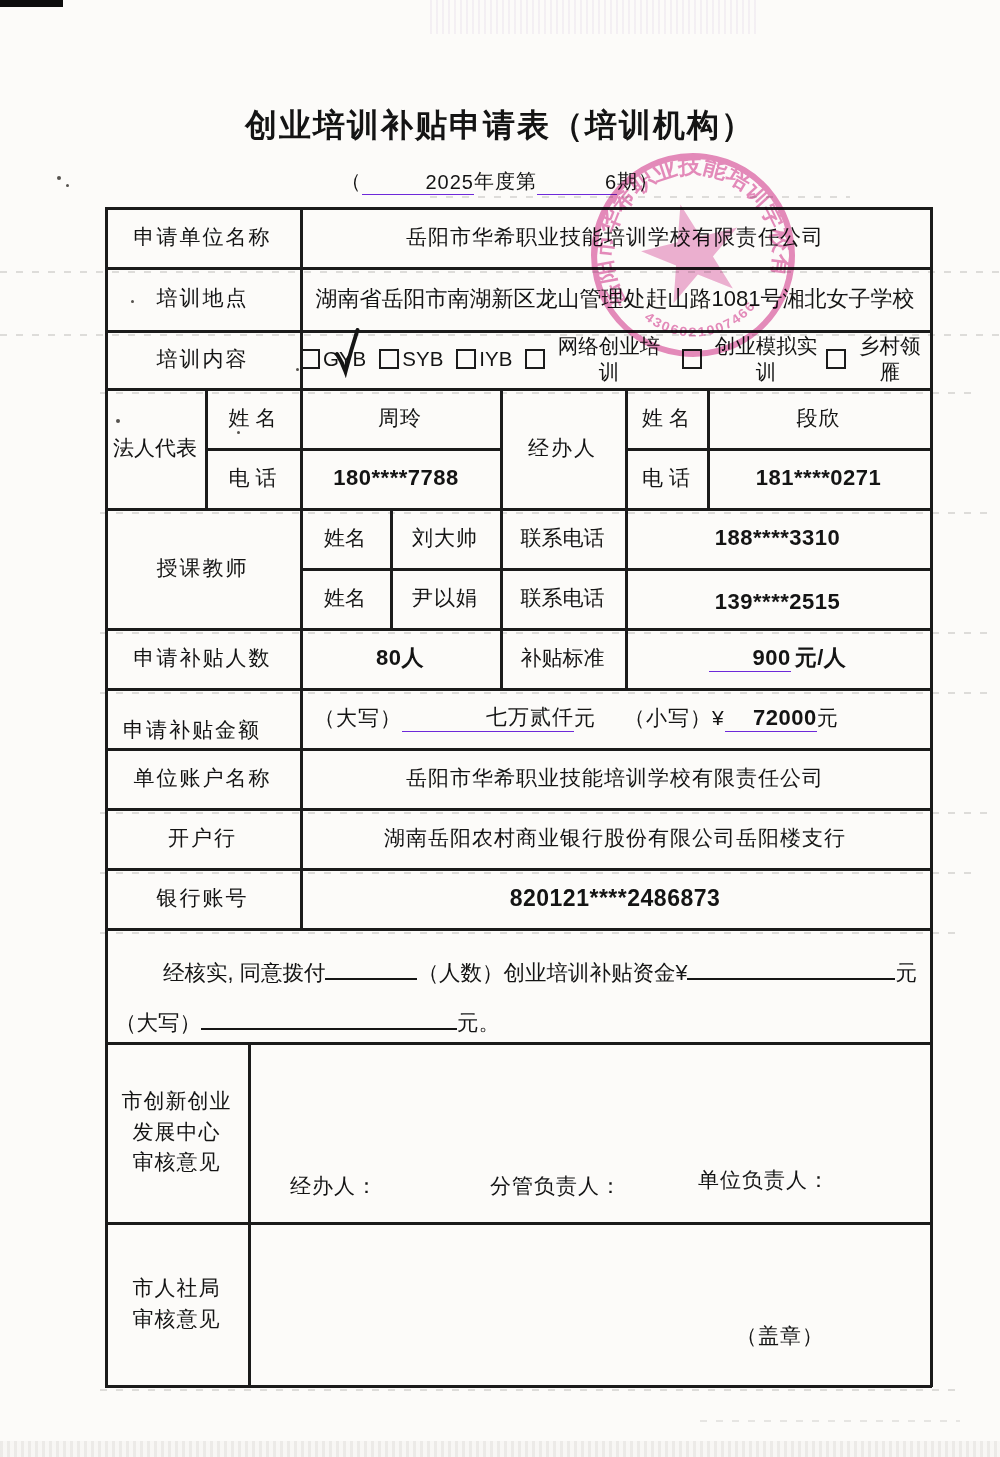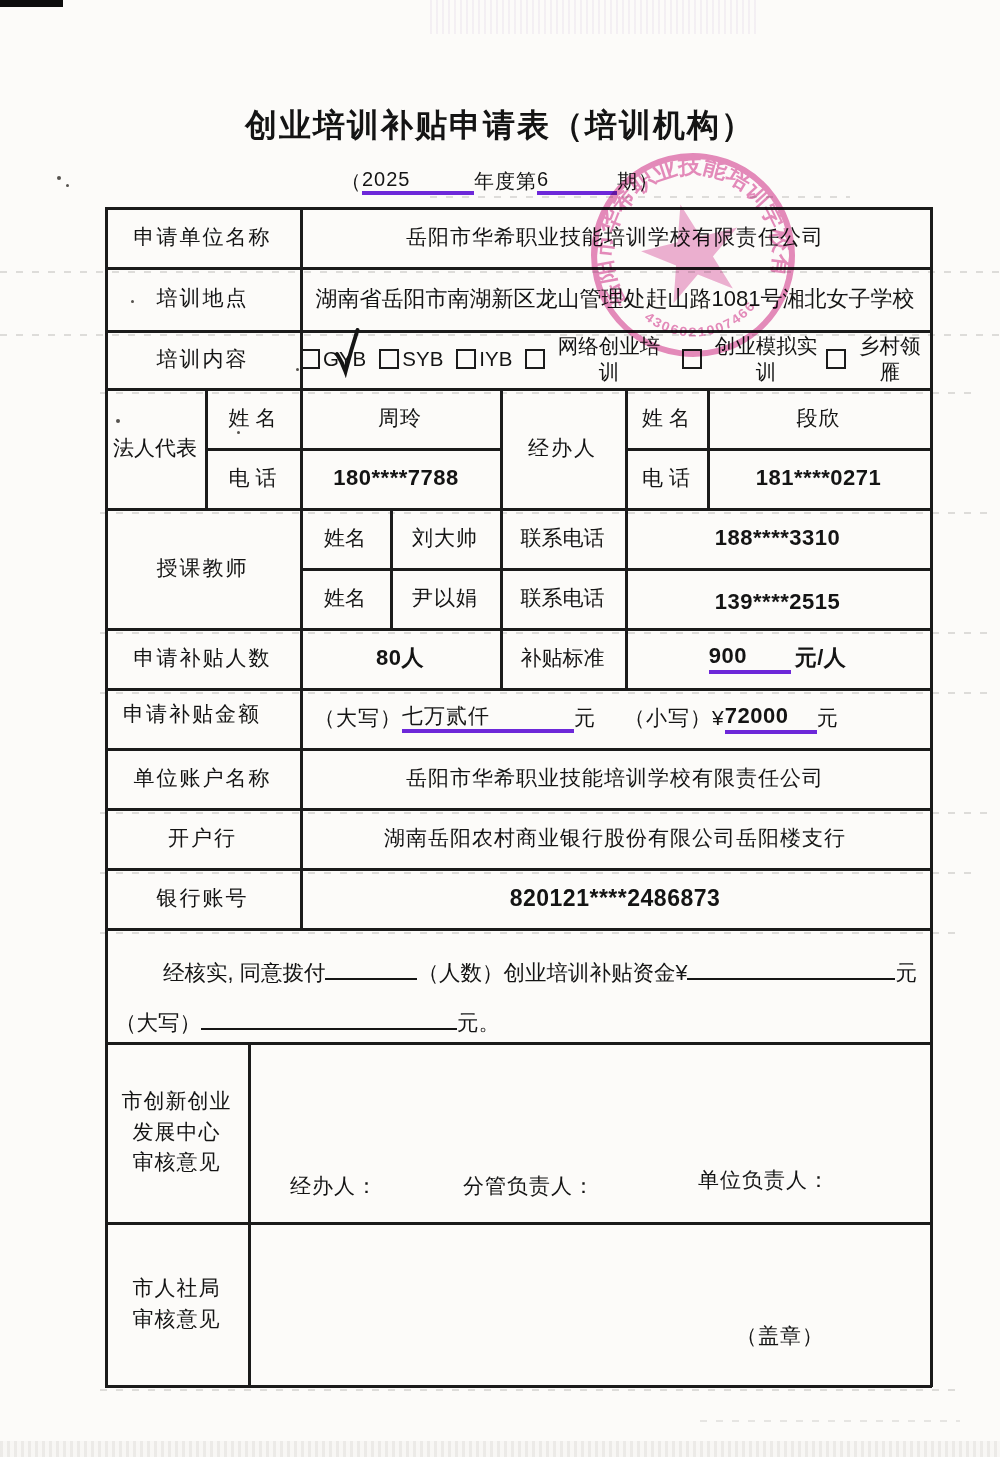--- a/index.html
+++ b/index.html
@@ -15,21 +15,21 @@
   .vl{width:2.6px;}
   
   .cell{
     position:absolute;display:flex;align-items:center;justify-content:center;
     text-align:center;line-height:1.25;
   }
   .lab{font-size:21px;letter-spacing:2px;font-weight:500;}
   .val{font-size:21px;letter-spacing:1px;font-weight:500;}
   .num{font-size:22px;font-weight:600;letter-spacing:.5px;}
   .left{justify-content:flex-start;text-align:left;}
-  .u{display:inline-block;border-bottom:4px solid #6d28d9;text-align:left;}
+  .u{display:inline-block;border-bottom:1px solid #6d28d9;text-align:right;}
   .blank{display:inline-block;border-bottom:2px solid #161616;height:1.1em;}
   
   .title{
     position:absolute;left:0;top:104px;width:100%;text-align:center;
     font-size:32px;font-weight:800;letter-spacing:2px;
   }
   .subtitle{
     position:absolute;left:0;top:168px;width:100%;text-align:center;
     font-size:20px;font-weight:500;letter-spacing:1px;
   }
@@ -179,21 +179,21 @@
   <div class="cell num" style="left:625px;top:568px;width:305px;height:68px;">139****2515</div>
 
   <div class="cell lab" style="left:105px;top:628px;width:195px;height:60px;">申请补贴人数</div>
   <div class="cell num" style="left:300px;top:628px;width:200px;height:60px;">80人</div>
   <div class="cell lab" style="left:500px;top:628px;width:125px;height:60px;letter-spacing:0;">补贴标准</div>
   <div class="cell num" style="left:625px;top:628px;width:305px;height:60px;">
     <span class="u" style="width:82px;">900</span>
     <span style="margin-left:4px;">元/人</span>
   </div>
 
-  <div class="cell lab" style="left:105px;top:684px;width:174px;height:60px;">申请补贴金额</div>
+  <div class="cell lab" style="left:105px;top:700px;width:174px;height:60px;">申请补贴金额</div>
   <div class="cell val left" style="left:300px;top:688px;width:630px;height:60px;padding-left:14px;">
     <span>（大写）</span>
     <span class="u" style="width:172px;">七万贰仟</span>
     <span>元</span>
     <span style="width:28px;"></span>
     <span>（小写）¥</span>
     <span class="u num" style="width:92px;">72000</span>
     <span>元</span>
   </div>
 
@@ -212,21 +212,21 @@
       <span>（大写）</span><span class="blank" style="width:256px;"></span><span>元。</span>
     </div>
   </div>
 
   <div class="cell lab" style="left:105px;top:1042px;width:143px;height:180px;flex-direction:column;letter-spacing:1px;line-height:1.45;">
     <span>市创新创业</span>
     <span>发展中心</span>
     <span>审核意见</span>
   </div>
   <span class="siglab" style="left:290px;top:1172px;">经办人：</span>
-  <span class="siglab" style="left:463px;top:1172px;">分管负责人：</span>
+  <span class="siglab" style="left:490px;top:1172px;">分管负责人：</span>
   <span class="siglab" style="left:698px;top:1166px;">单位负责人：</span>
 
   <div class="cell lab" style="left:105px;top:1222px;width:143px;height:163px;flex-direction:column;letter-spacing:1px;line-height:1.45;">
     <span>市人社局</span>
     <span>审核意见</span>
   </div>
   <span class="siglab" style="left:736px;top:1322px;">（盖章）</span>
 
   <svg class="checkmark" width="1000" height="1457" viewBox="0 0 1000 1457">
     <path d="M337,354 Q342,362 345.5,371.5 Q351,350 357.5,330" fill="none" stroke="#151515" stroke-width="4" stroke-linecap="round"></path>

